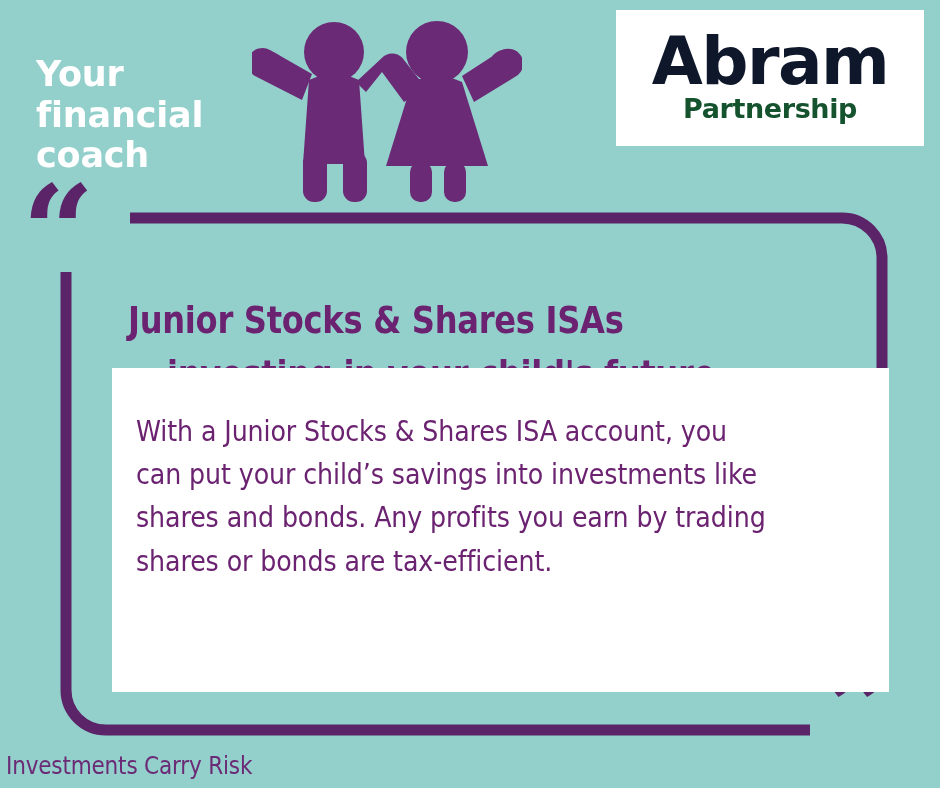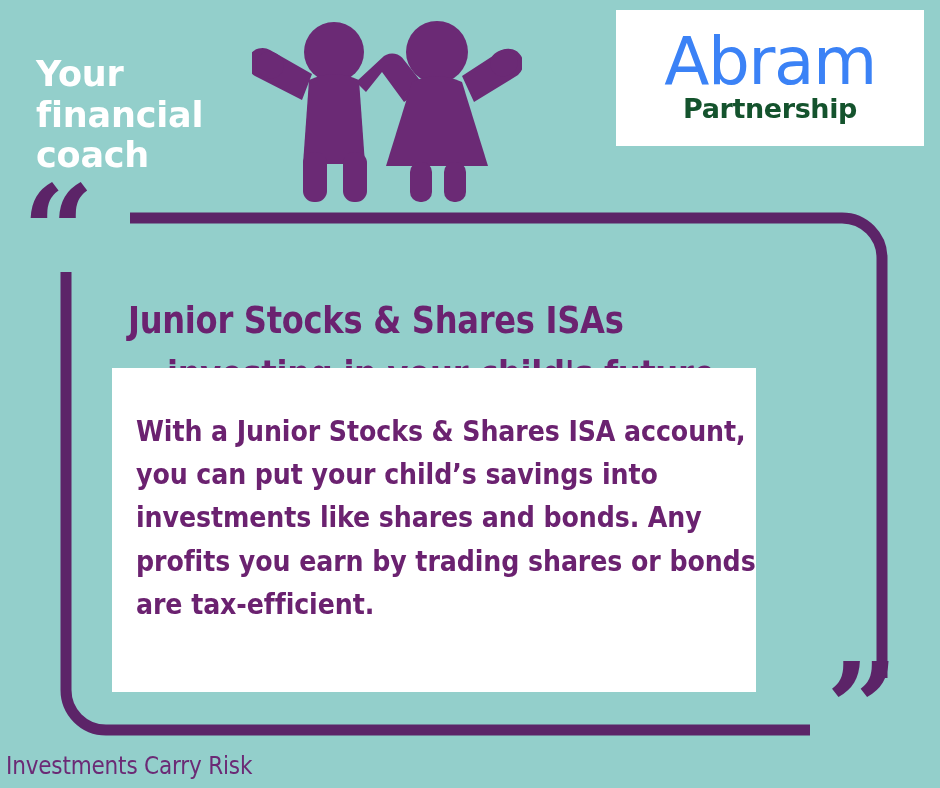--- a/index.html
+++ b/index.html
@@ -48,23 +48,23 @@
     top: 10px;
     width: 308px;
     height: 136px;
     background: #ffffff;
     display: flex;
     flex-direction: column;
     align-items: center;
     justify-content: center;
   }
   #logo-word {
-    color: #3b82f6;
+    color: #0f172a;
     font-family: "DejaVu Sans", sans-serif;
-    font-weight: normal;
+    font-weight: bold;
     font-size: 66px;
     line-height: 0.92;
     letter-spacing: -1.5px;
   }
   #logo-sub {
     color: #14532d;
     font-family: "DejaVu Sans", sans-serif;
     font-weight: bold;
     font-size: 27px;
     line-height: 1.05;
@@ -121,24 +121,23 @@
   #headline .line2 {
     display: block;
     padding-left: 16px;
   }
 
   
   #body-card {
     position: absolute;
     left: 112px;
     top: 368px;
-    width: 644px;
+    width: 777px;
     height: 324px;
     background: #ffffff;
-    font-weight: bold;
   }
   #body-text {
     position: absolute;
     left: 24px;
     top: 42px;
     width: 664px;
     color: #6b2270;
     font-family: "DejaVu Sans Condensed", "Liberation Sans Narrow", "DejaVu Sans", sans-serif;
     font-size: 29px;
     line-height: 1.49;

